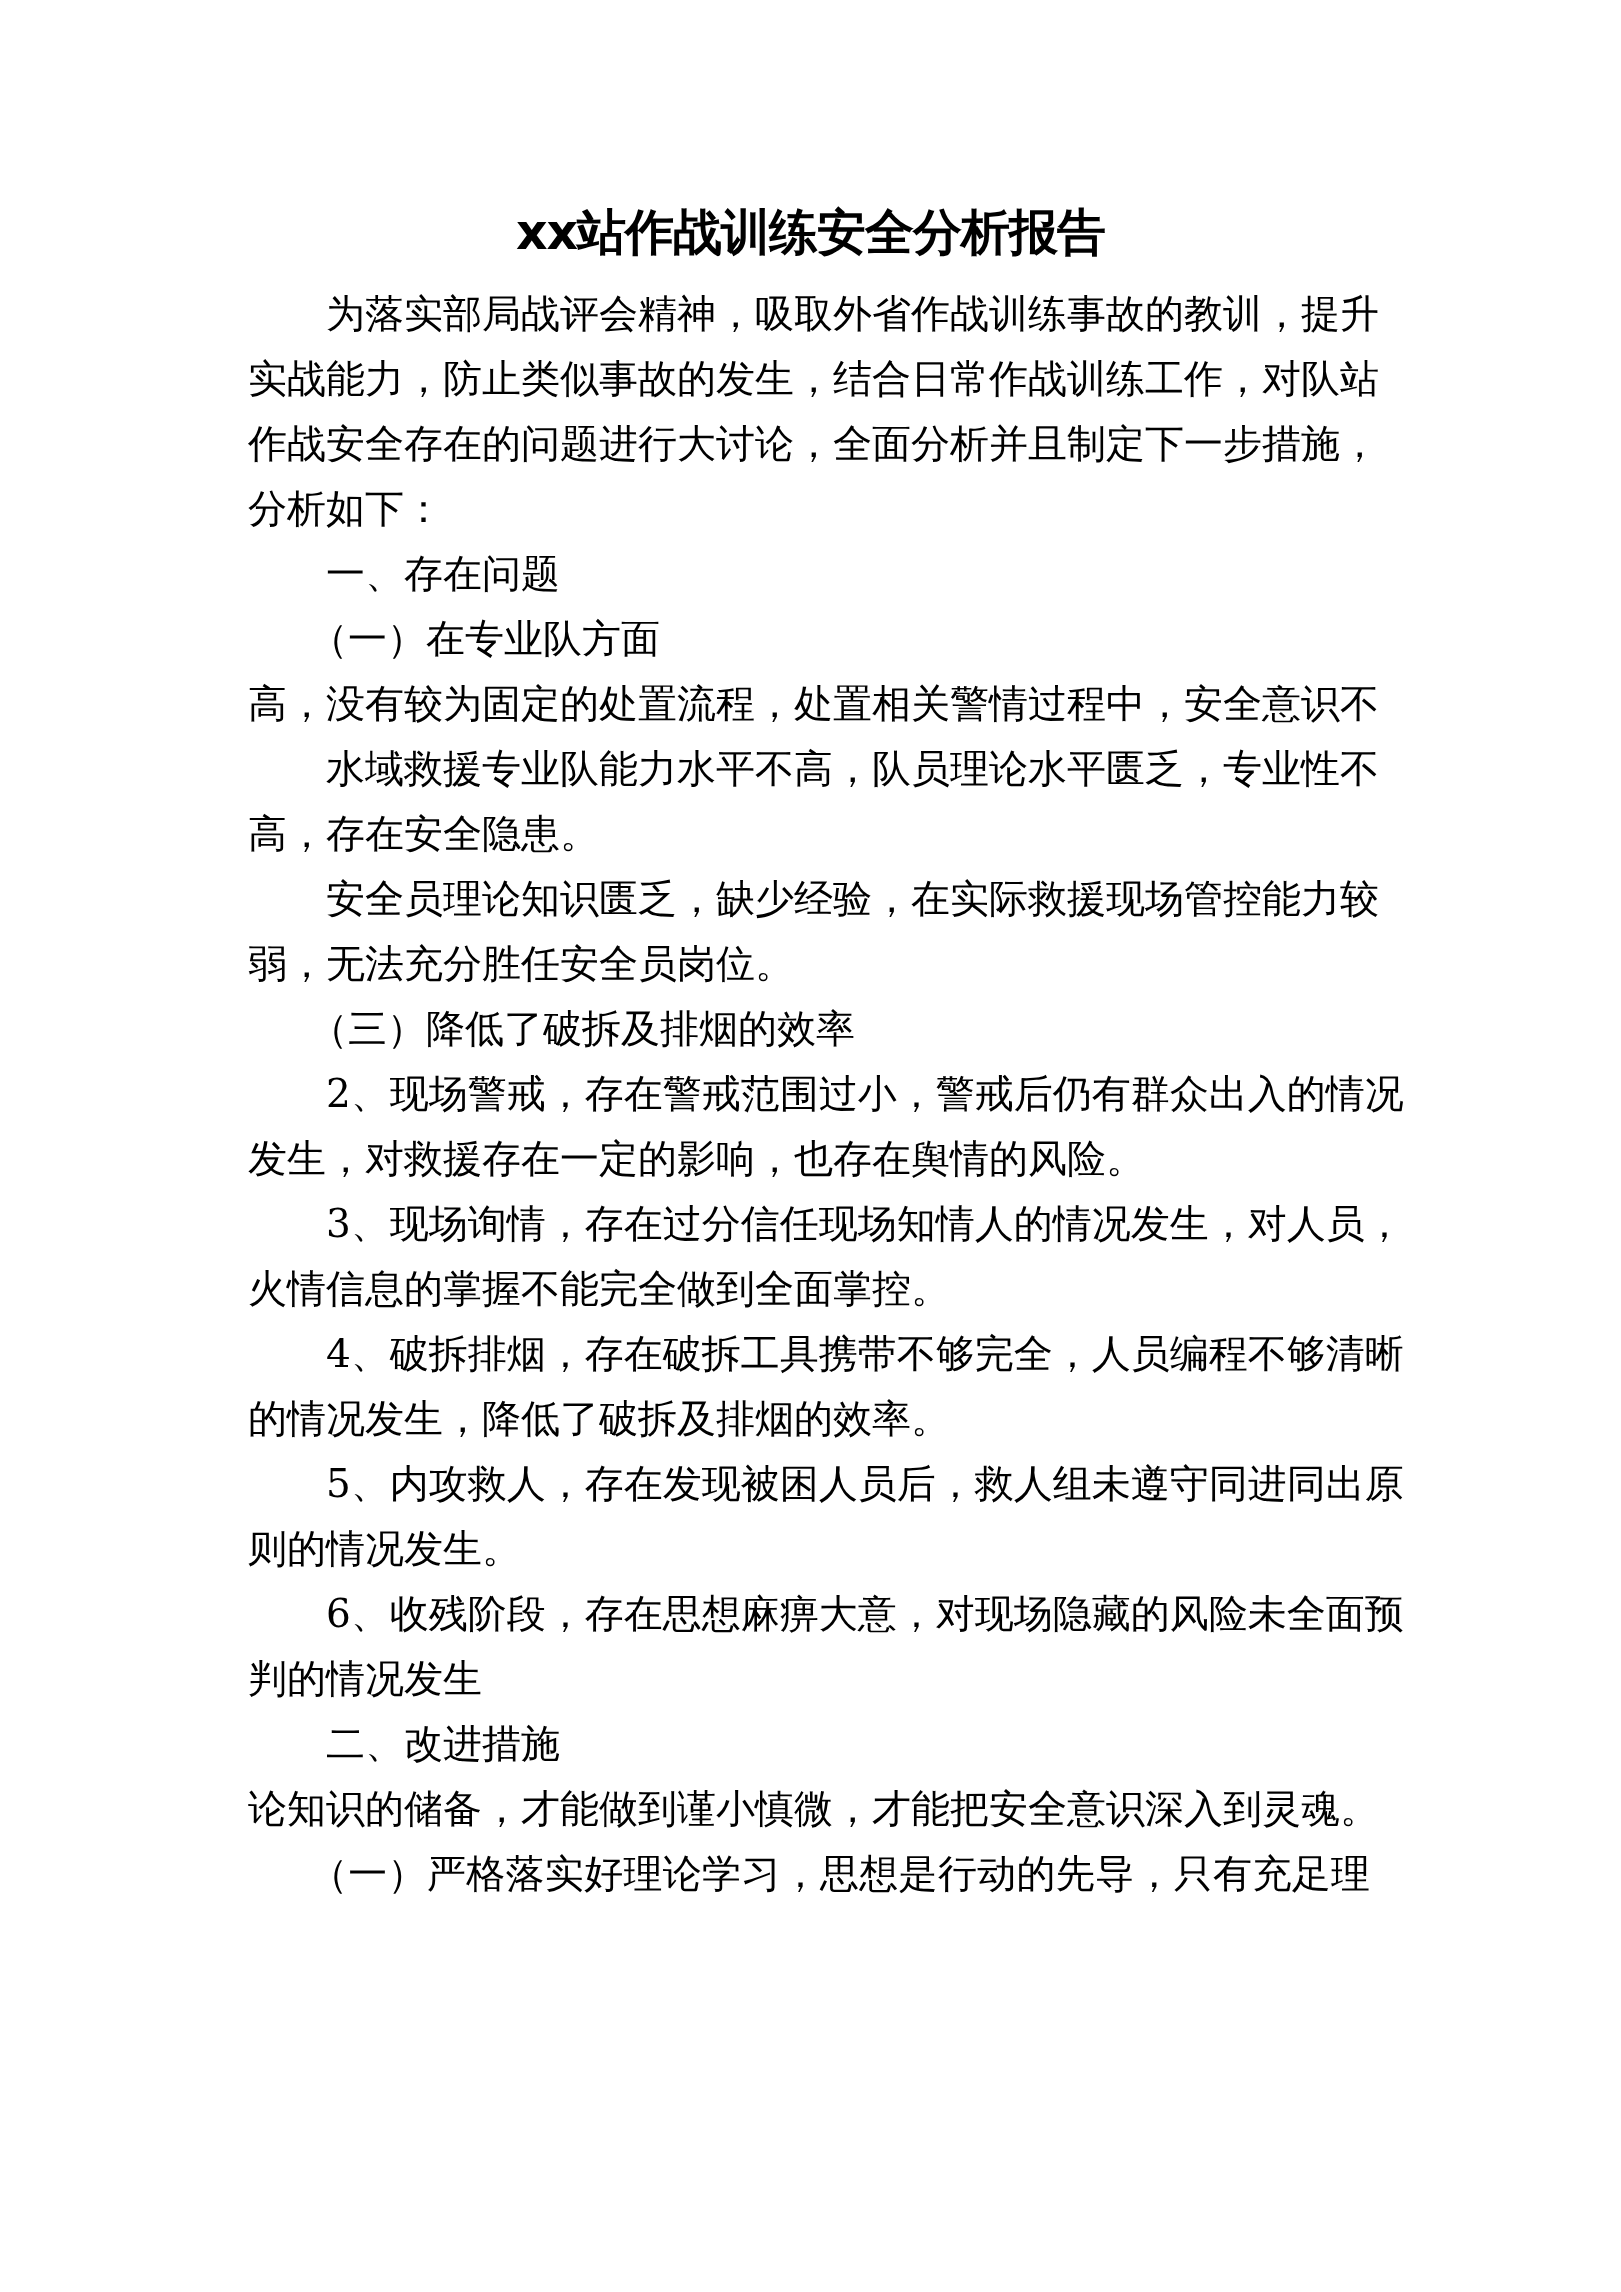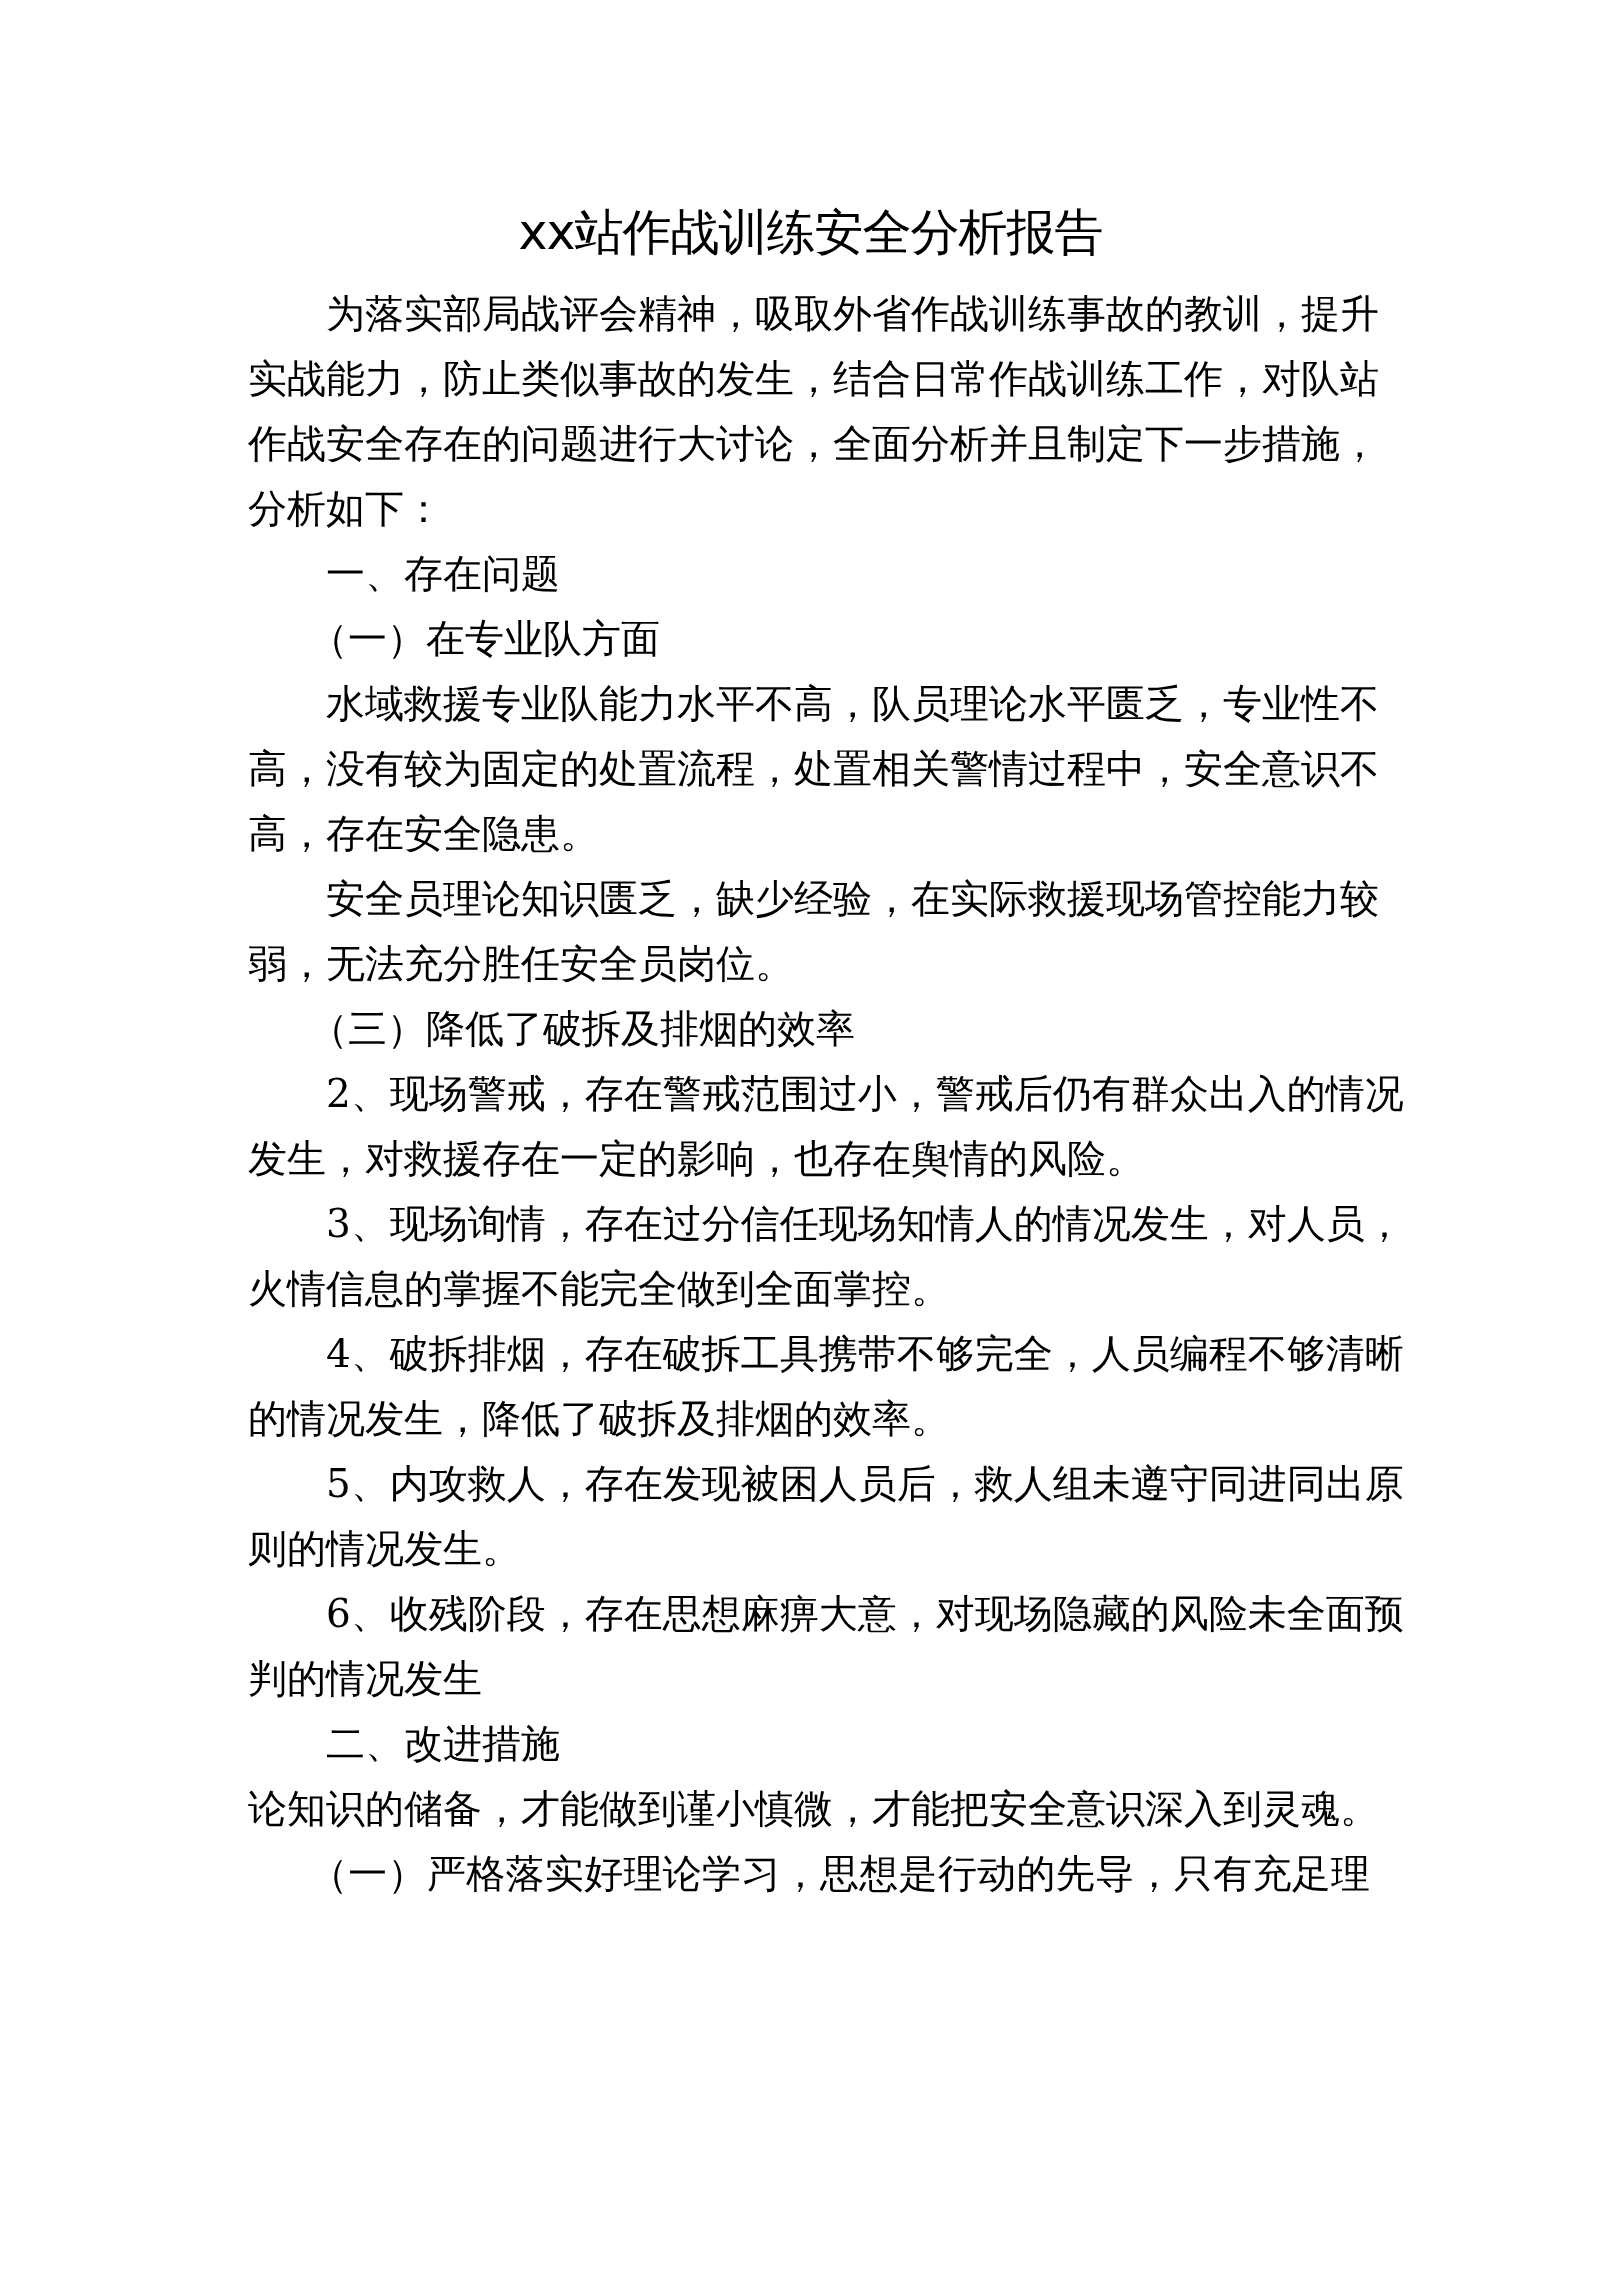--- a/index.html
+++ b/index.html
@@ -22,21 +22,21 @@
     height: 2293px;
     background: #ffffff;
   }
   .title {
     position: absolute;
     top: 201px;
     left: 0;
     width: 1621px;
     text-align: center;
     font-family: "DejaVu Sans", "Liberation Sans", sans-serif;
-    font-weight: normal;
+    font-weight: bold;
     font-size: 49px;
     line-height: 63px;
     letter-spacing: -1px;
     margin: 0;
   }
   .body {
     position: absolute;
     left: 248px;
     top: 281px;
     width: 1122px;
@@ -70,22 +70,22 @@
       <span class="line indent">为落实部局战评会精神，吸取外省作战训练事故的教训，提升</span>
       <span class="line">实战能力，防止类似事故的发生，结合日常作战训练工作，对队站</span>
       <span class="line">作战安全存在的问题进行大讨论，全面分析并且制定下一步措施，</span>
       <span class="line last">分析如下：</span>
     </div>
 
     <span class="line last indent">一、存在问题</span>
 
     <span class="line last indent-paren">（一）在专业队方面</span>
     <div>
+      <span class="line">高，没有较为固定的处置流程，处置相关警情过程中，安全意识不</span>
       <span class="line indent">水域救援专业队能力水平不高，队员理论水平匮乏，专业性不</span>
-      <span class="line">高，没有较为固定的处置流程，处置相关警情过程中，安全意识不</span>
       <span class="line last">高，存在安全隐患。</span>
     </div>
 
     <div>
       <span class="line indent">安全员理论知识匮乏，缺少经验，在实际救援现场管控能力较</span>
       <span class="line last">弱，无法充分胜任安全员岗位。</span>
     </div>
 
     <span class="line last indent-paren">（三）降低了破拆及排烟的效率</span>
 

